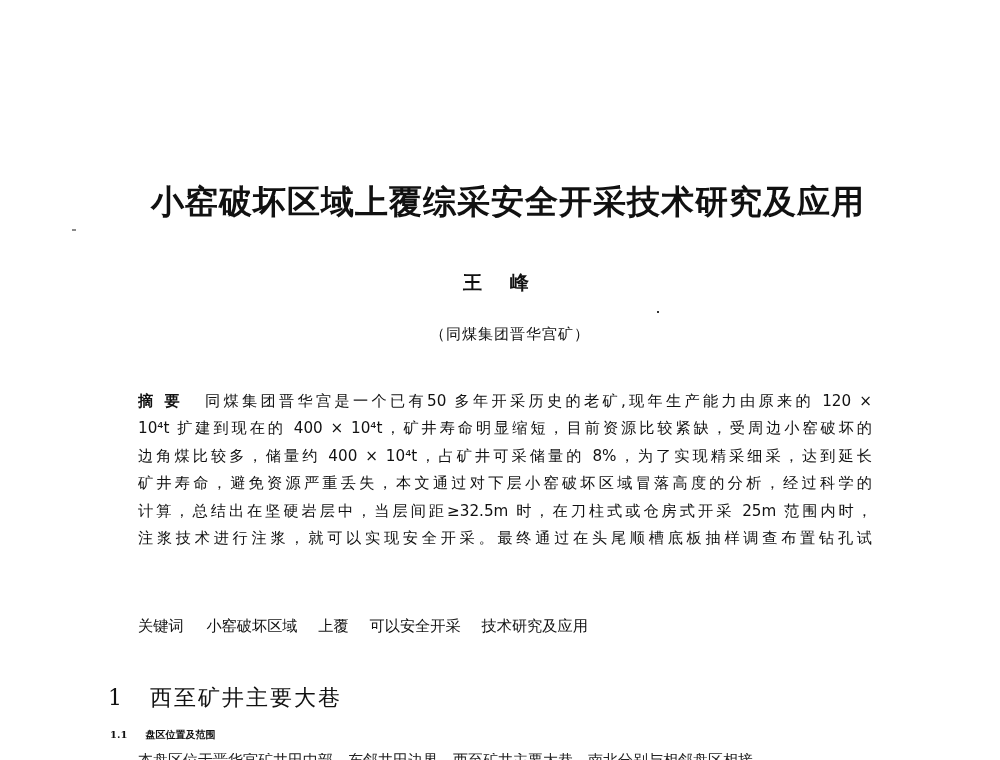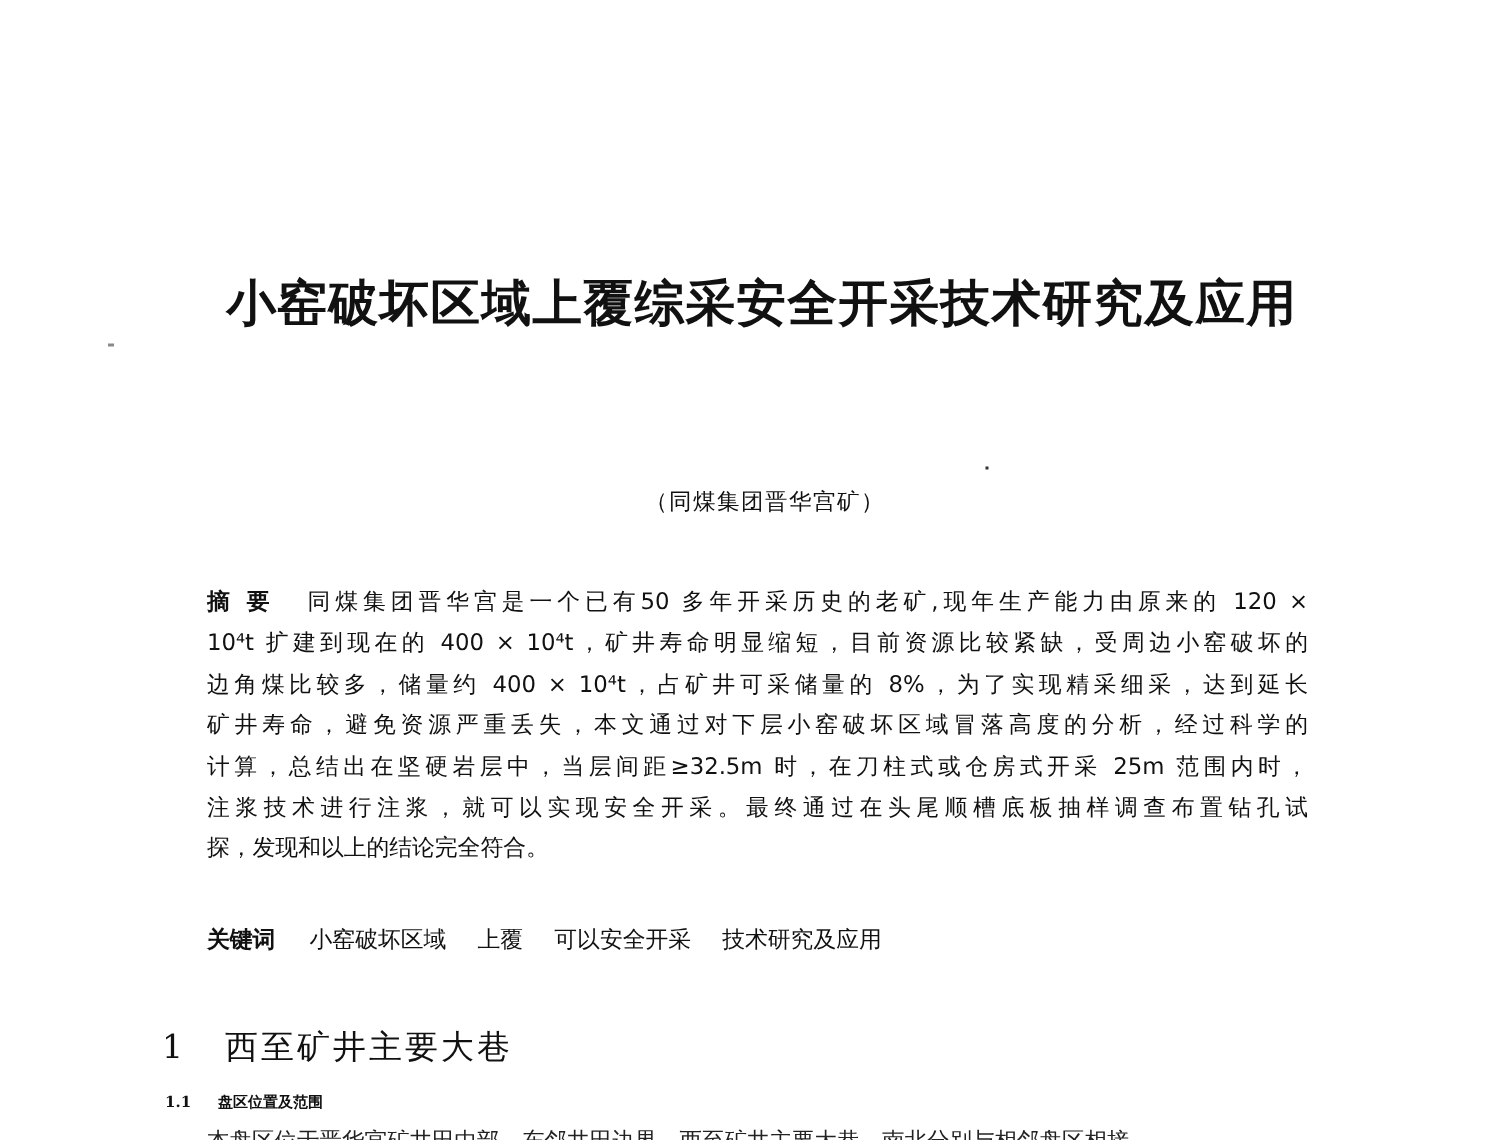--- a/index.html
+++ b/index.html
@@ -99,21 +99,21 @@
   }
   .keywords {
     position: absolute;
     left: 138px;
     top: 616px;
     font-size: 15.2px;
     white-space: nowrap;
     font-family: "DejaVu Sans", "Liberation Sans", sans-serif;
   }
   .keywords .kw-label {
-    font-weight: bold;
+    font-weight: normal;
     margin-right: 18px;
   }
   .keywords .kw-item {
     margin-right: 16px;
   }
   .section-heading {
     position: absolute;
     left: 108px;
     top: 683px;
     font-size: 22px;
@@ -156,31 +156,31 @@
 </head>
 <body>
 
 <div class="page">
 
   <div class="stray-mark"></div>
   <div class="stray-dot"></div>
 
   <div class="title">小窑破坏区域上覆综采安全开采技术研究及应用</div>
 
+  <div class="author">王峰</div>
 
   <div class="affiliation">（同煤集团晋华宫矿）</div>
 
   <div class="abstract">
     <span class="abstract-line"><span class="label-bold">摘要</span><span>同煤集团晋华宫是一个已有50 多年开采历史的老矿,现年生产能力由原来的 120 ×</span></span>
     <span class="abstract-line">10⁴t 扩建到现在的 400 × 10⁴t，矿井寿命明显缩短，目前资源比较紧缺，受周边小窑破坏的</span>
     <span class="abstract-line">边角煤比较多，储量约 400 × 10⁴t，占矿井可采储量的 8%，为了实现精采细采，达到延长</span>
     <span class="abstract-line">矿井寿命，避免资源严重丢失，本文通过对下层小窑破坏区域冒落高度的分析，经过科学的</span>
     <span class="abstract-line">计算，总结出在坚硬岩层中，当层间距≥32.5m 时，在刀柱式或仓房式开采 25m 范围内时，</span>
     <span class="abstract-line">注浆技术进行注浆，就可以实现安全开采。最终通过在头尾顺槽底板抽样调查布置钻孔试</span>
-    <span class="abstract-line last">探，发现和以上的结论完全符合。</span>
   </div>
 
   <div class="keywords">
     <span class="kw-label">关键词</span>
     <span class="kw-item">小窑破坏区域</span>
     <span class="kw-item">上覆</span>
     <span class="kw-item">可以安全开采</span>
     <span class="kw-item">技术研究及应用</span>
   </div>
 

